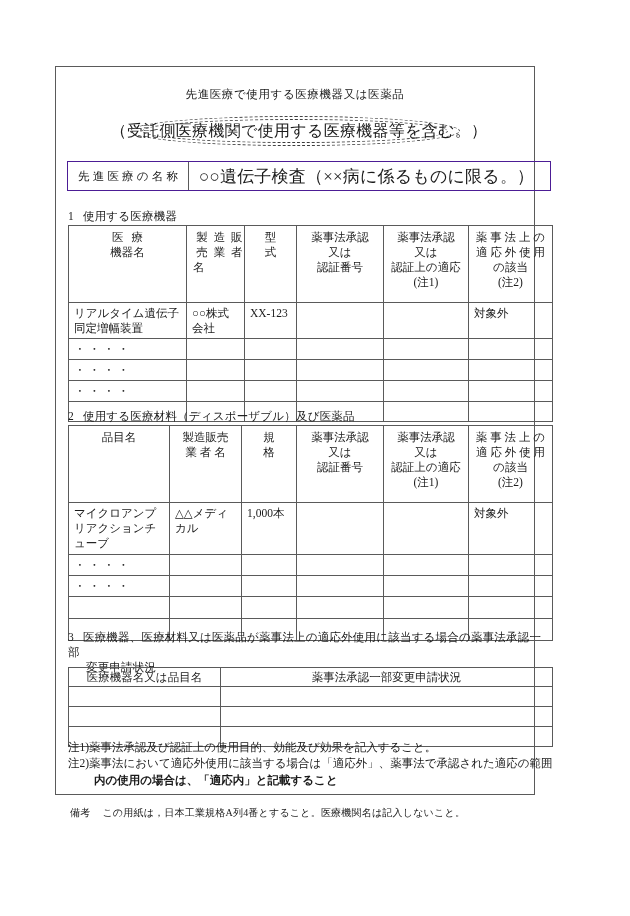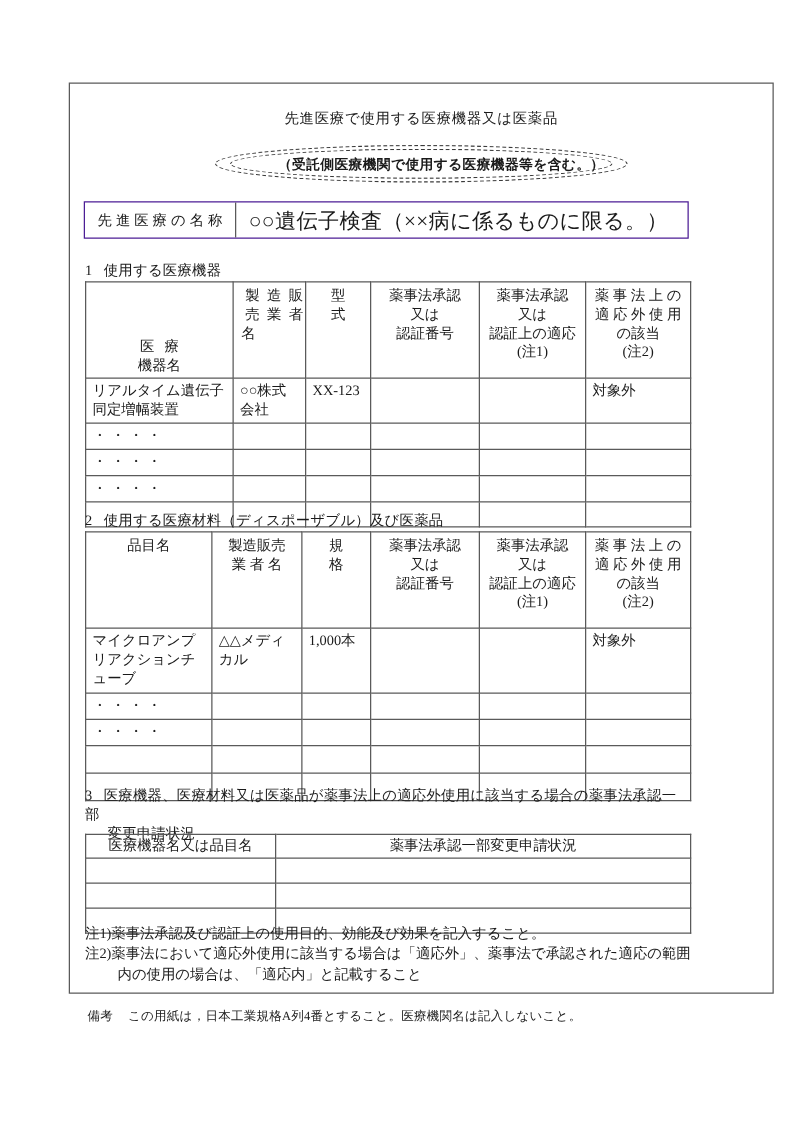--- a/index.html
+++ b/index.html
@@ -31,21 +31,21 @@
     font-size: 11.5px;
     letter-spacing: 0.2px;
     white-space: nowrap;
   }
 
   
   .outer-frame {
     position: absolute;
     left: 55px;
     top: 66px;
-    width: 564px;
+    width: 480px;
     height: 729px;
     border: 1px solid #5a5a5a;
     box-sizing: border-box;
   }
 
   .doc-title {
     position: absolute;
     left: 0;
     top: 20px;
     width: 100%;
@@ -76,28 +76,28 @@
     position: absolute;
     left: 12px; top: 3px;
     width: 306px;
     height: 24px;
     border: 1.3px dashed #3a3a3a;
     border-radius: 50%;
     box-sizing: border-box;
   }
   .ellipse-text {
     position: absolute;
-    left: 16px; top: 0;
+    left: 4px; top: 0;
     width: 100%;
     height: 100%;
     display: flex;
     align-items: center;
     justify-content: center;
-    font-size: 11px;
-    font-weight: bold;
+    font-size: 16px;
+    font-weight: normal;
     letter-spacing: 0.3px;
     white-space: nowrap;
   }
 
   
   .name-row {
     position: absolute;
     left: 11px;
     top: 94px;
     width: 484px;
@@ -153,35 +153,35 @@
   table.grid th {
     vertical-align: top;
     text-align: center;
     padding-top: 4px;
     line-height: 1.30;
   }
   table.grid td {
     padding: 3px 4px 2px 5px;
     line-height: 1.30;
   }
-  .sp1 { letter-spacing: 2.6px; text-indent: 2.6px; margin-top: 41px; }
+  .sp1 { letter-spacing: 2.6px; text-indent: 2.6px; }
   .sp2 { letter-spacing: 1.5px; text-indent: 1.5px; text-align: right; }
   .dots { letter-spacing: 3px; }
 
   
   .notes {
     position: absolute;
     left: 12px;
     top: 672px;
     width: 480px;
     font-size: 11.5px;
     line-height: 1.42;
   }
   .note-line { display: block; white-space: nowrap; }
-  .note-line.indent2 { padding-left: 26px; white-space: normal; }
+  .note-line.indent2 { padding-left: 26px; white-space: normal; font-weight: bold; }
 
   
   .remark {
     position: absolute;
     left: 70px;
     top: 806px;
     font-size: 10px;
     letter-spacing: 0.2px;
     white-space: nowrap;
   }

